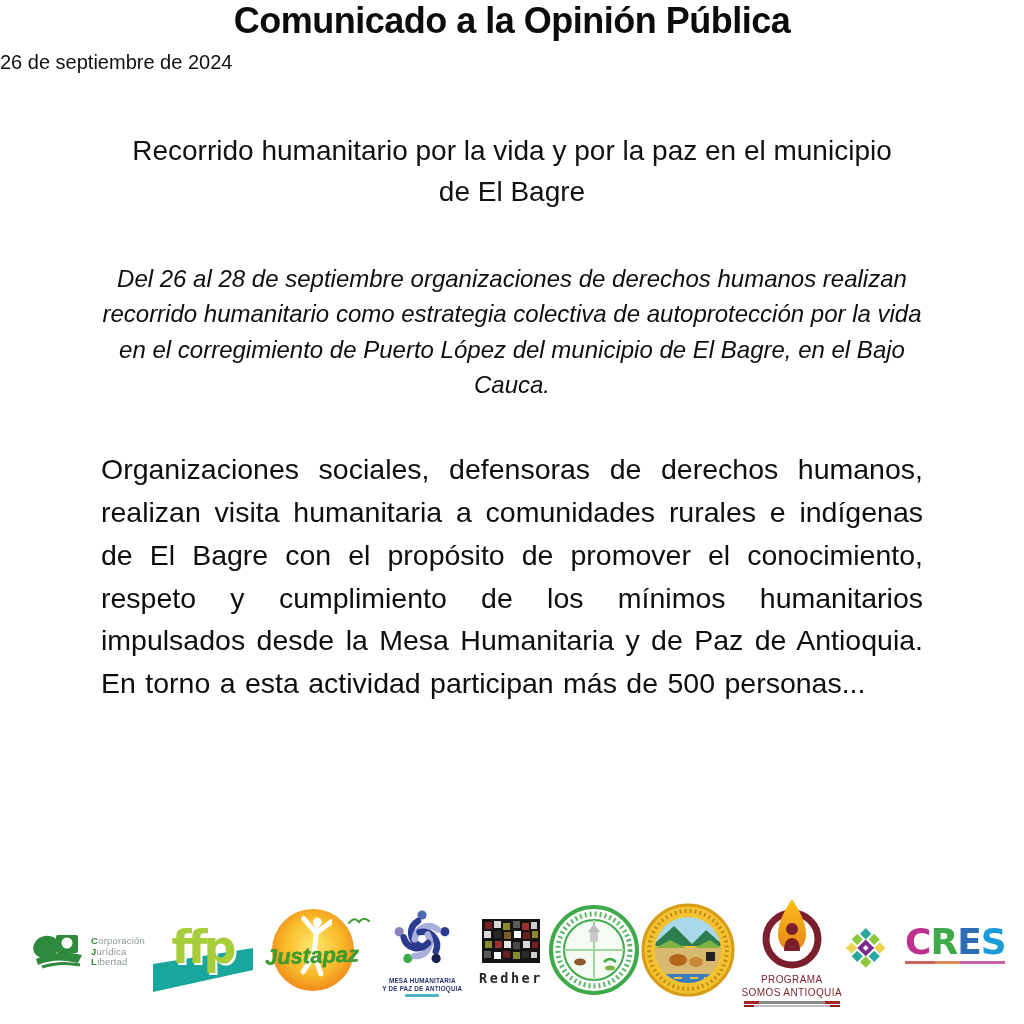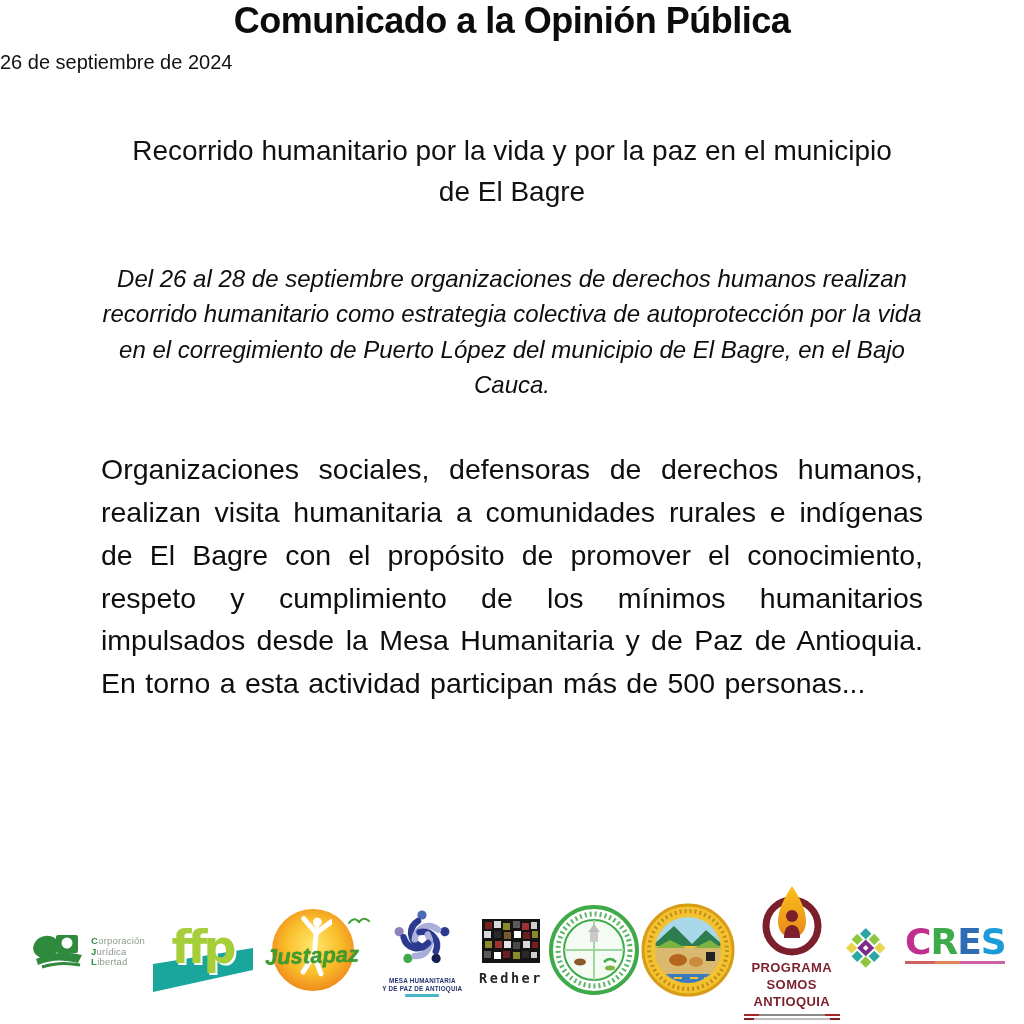--- a/index.html
+++ b/index.html
@@ -79,21 +79,21 @@
   .redher{width:72px;}
   .redher-word{
     margin-top:3px;font-family:"DejaVu Sans Mono", monospace;font-weight:700;
     font-size:13.5px;letter-spacing:2.5px;color:#262626;
   }
 
   
 
   
   .defensores{width:110px;}
-  .def-line{font-size:13px;font-weight:700;color:#7a1f2b;letter-spacing:.4px;line-height:1.3;text-align:center;}
+  .def-line{font-size:10px;font-weight:400;color:#7a1f2b;letter-spacing:.4px;line-height:1.3;text-align:center;}
   .def-subbar{width:96px;height:2.5px;margin-top:2.5px;
     background:linear-gradient(90deg,#a82525 0 16%,#8a8a8a 16% 84%,#a82525 84%);}
   .def-subbar2{width:96px;height:2px;margin-top:1.5px;
     background:linear-gradient(90deg,#8a1d1d 0 10%,#bcbcbc 10% 90%,#8a1d1d 90%);}
 
   
   .cres{flex-direction:row;align-items:flex-start;gap:16px;width:152px;}
   .cres-right{display:flex;flex-direction:column;align-items:center;}
   .cres-word{font-size:36px;font-weight:800;line-height:.95;letter-spacing:-1px;
     font-family:"DejaVu Sans", sans-serif;}

